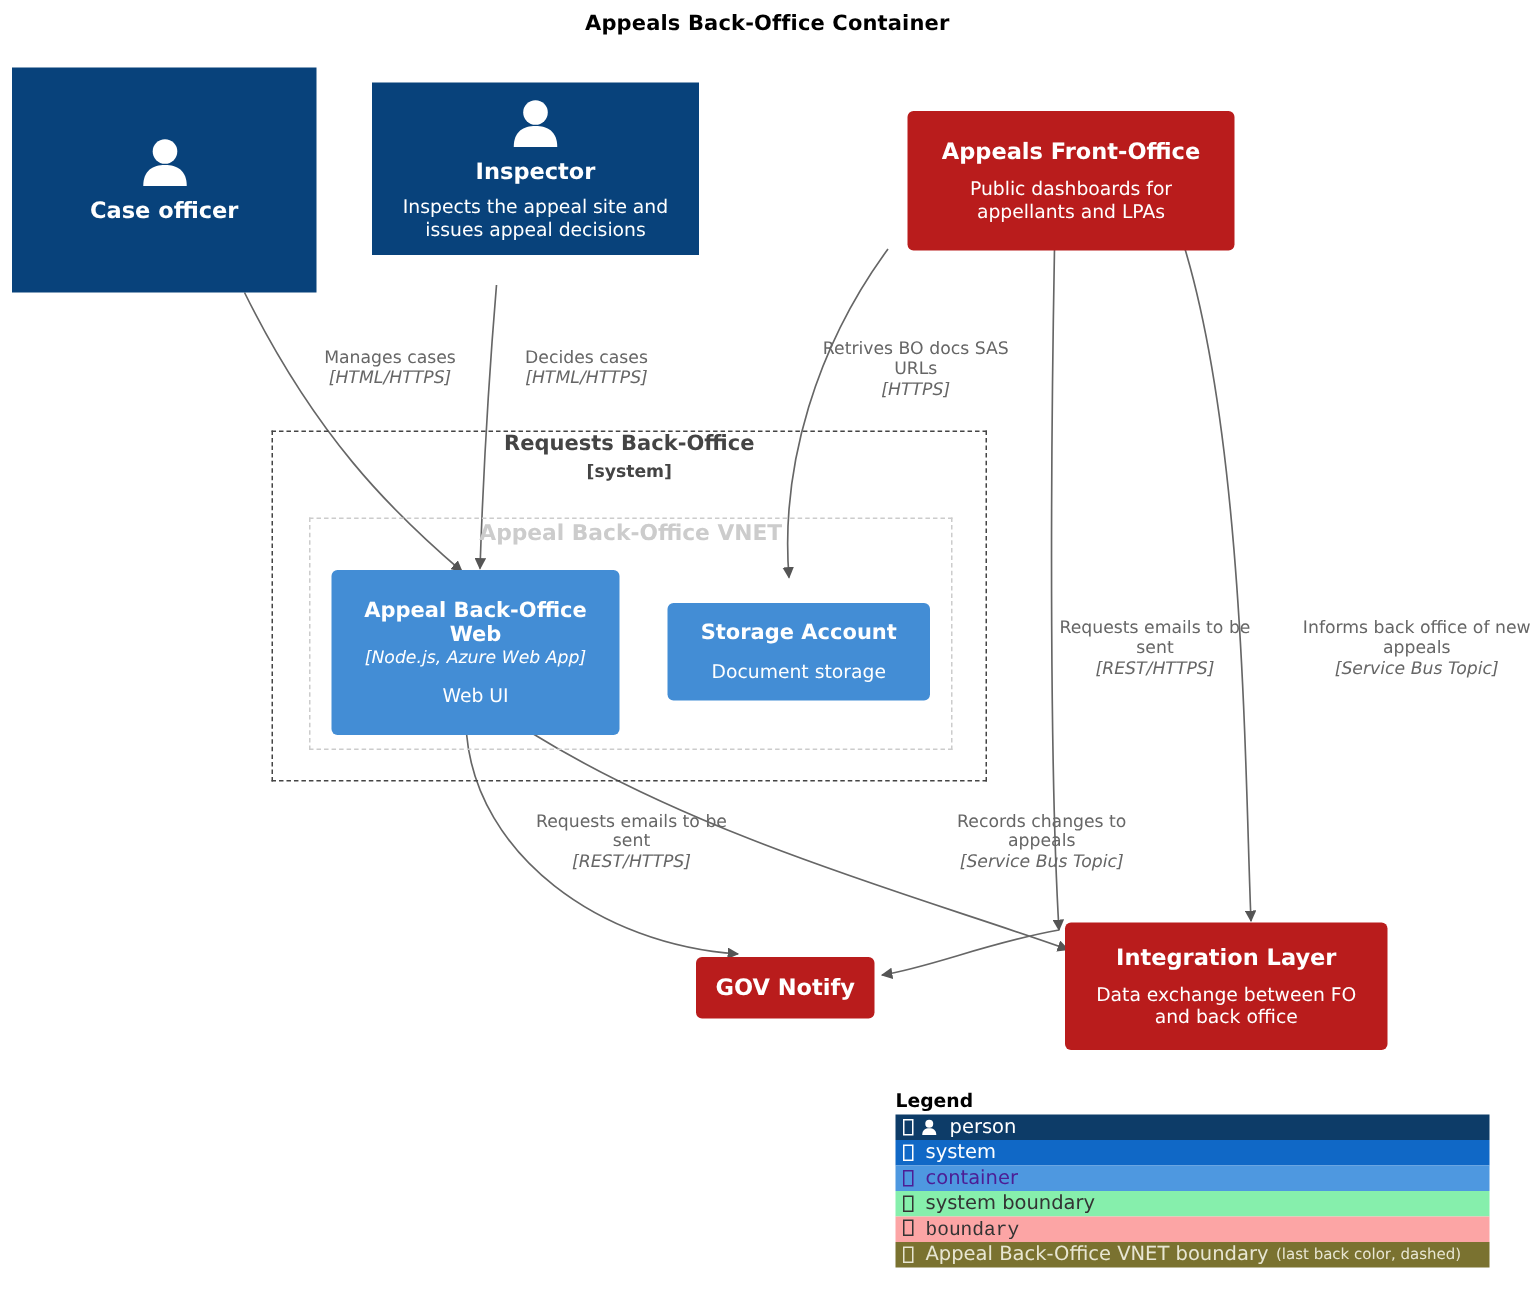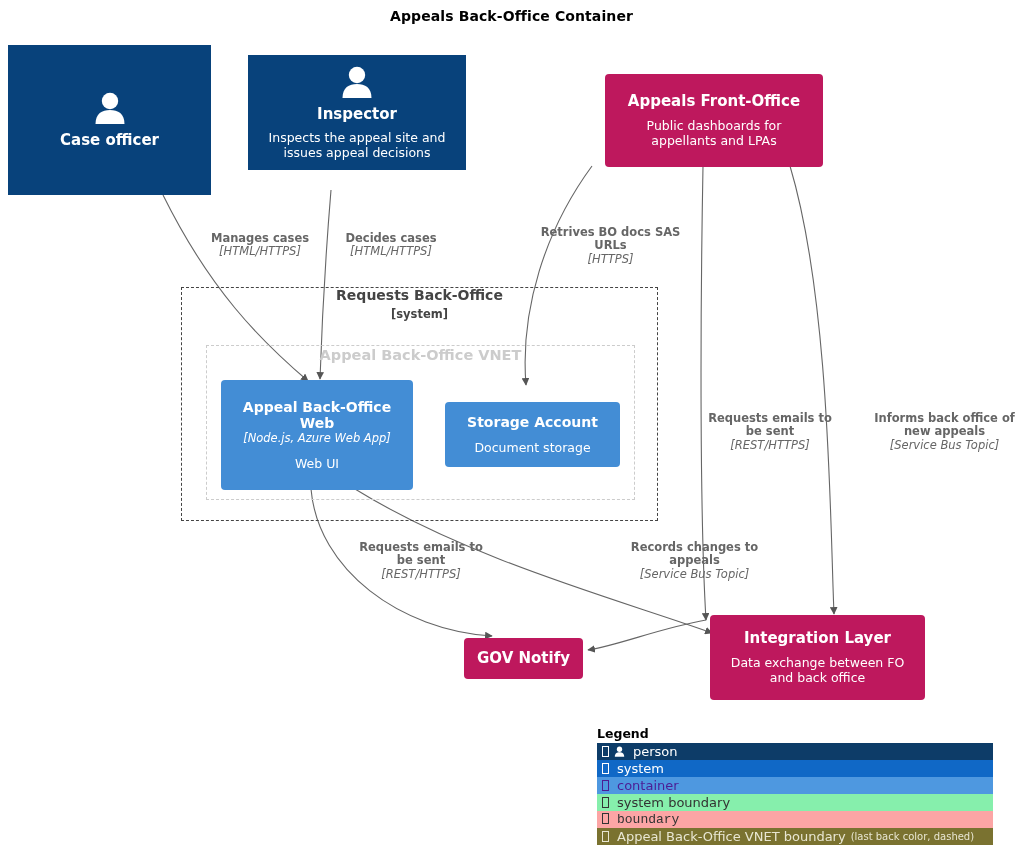--- a/index.html
+++ b/index.html
@@ -22,21 +22,21 @@
         display:flex;flex-direction:column;align-items:center;justify-content:center;
         padding:6px 8px;}
   .node .n-title{font-weight:bold;color:#ffffff;line-height:1.16;}
   .node .n-tech{font-style:italic;color:#ffffff;line-height:1.18;}
   .node .n-desc{color:#ffffff;line-height:1.2;}
 
   .node.person{background:#08427b;border-radius:0;}
   .node.person .n-title{font-size:15px;margin-top:2px;}
   .node.person .n-desc{font-size:12.5px;margin-top:7px;}
 
-  .node.system{background:#be185d;border-radius:4px;}
+  .node.system{background:#b91c1c;border-radius:4px;}
   .node.system .n-title{font-size:15px;}
   .node.system .n-desc{font-size:12.5px;margin-top:8px;}
 
   .node.container{background:#438dd5;border-radius:4px;}
   .node.container .n-title{font-size:14px;}
   .node.container .n-tech{font-size:11.5px;margin-top:1px;}
   .node.container .n-desc{font-size:12.5px;margin-top:10px;}
 
   .person-icon{display:block;margin-bottom:1px;}
 
@@ -44,21 +44,21 @@
   .boundary{position:absolute;box-sizing:border-box;background:transparent;}
   .boundary.system-b{border:1.6px dashed #444444;}
   .boundary.vnet-b{border:1.4px dashed #cccccc;}
   .boundary-label{position:absolute;text-align:center;line-height:1.15;}
   .boundary-label .b-name{font-weight:bold;font-size:14px;color:#444444;}
   .boundary-label .b-type{font-weight:bold;font-size:11.5px;color:#444444;}
   .boundary-label.vnet .b-name{font-weight:bold;font-size:14.5px;color:#cccccc;}
 
   
   .edge-label{position:absolute;text-align:center;line-height:1.16;}
-  .edge-label .e-text{font-size:11.5px;font-weight:bold;color:#666666;display:block;}
+  .edge-label .e-text{font-size:11.5px;font-weight:normal;color:#666666;display:block;}
   .edge-label .e-tech{font-size:11.5px;font-style:italic;color:#666666;display:block;}
 
   
   .legend{position:absolute;left:597px;top:726px;width:396px;}
   .legend-title{font-size:12.5px;font-weight:bold;color:#000;margin-bottom:2px;}
   .legend-row{display:flex;align-items:center;height:17px;font-size:13px;
               white-space:nowrap;padding-left:2px;box-sizing:border-box;}
   .legend-row .swatch{display:inline-block;width:12px;text-align:center;
               font-size:12px;color:inherit;flex:0 0 auto;}
   .legend-row .lg-icon{display:inline-flex;width:16px;justify-content:center;flex:0 0 auto;}

